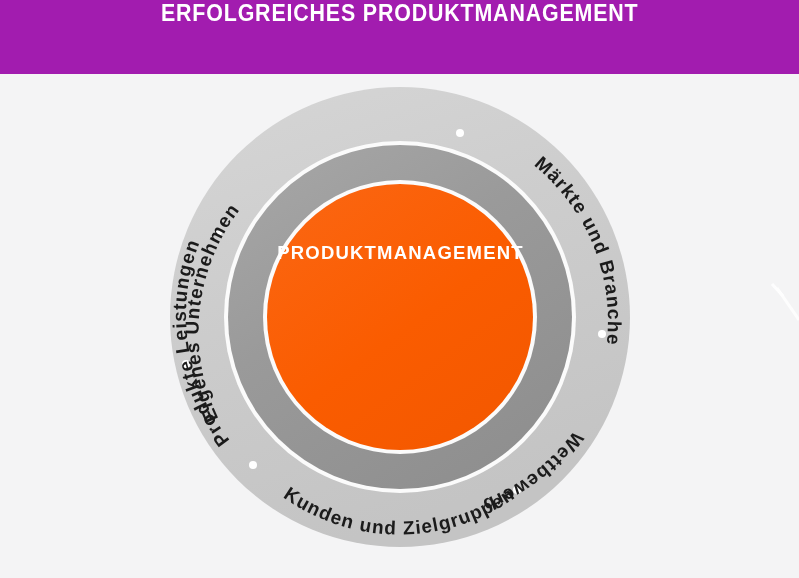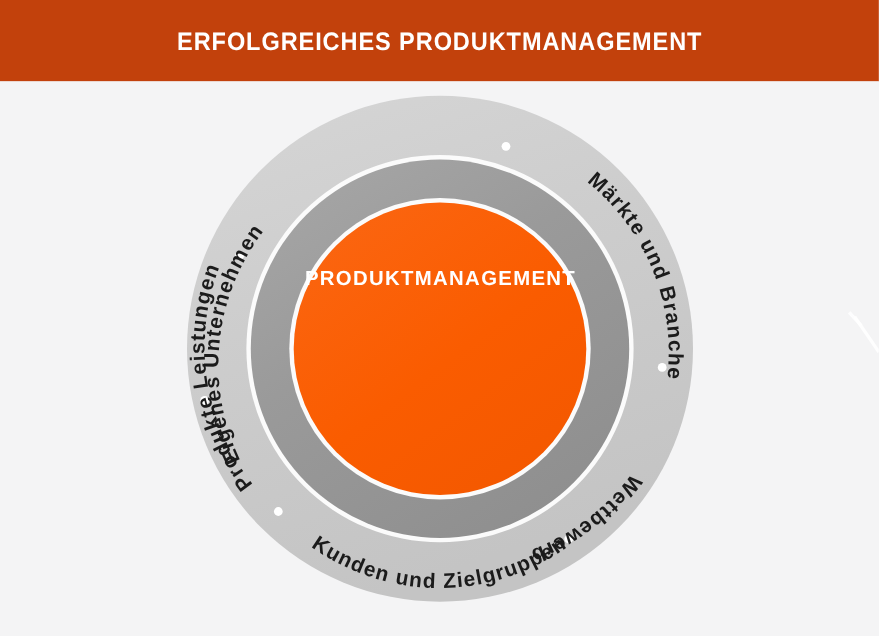--- a/index.html
+++ b/index.html
@@ -21,23 +21,23 @@
     background: #f4f4f5;
   }
 
   
   #header-band {
     position: absolute;
     left: 0;
     top: 0;
     width: 799px;
     height: 74px;
-    background: #c2410c;
+    background: #a21caf;
     display: flex;
-    align-items: center;
+    align-items: flex-start;
     justify-content: center;
   }
   #header-title {
     color: #ffffff;
     font-family: "Liberation Sans Narrow", "Liberation Sans", sans-serif;
     font-size: 23px;
     font-weight: bold;
     letter-spacing: 0.9px;
     text-align: center;
     white-space: nowrap;

